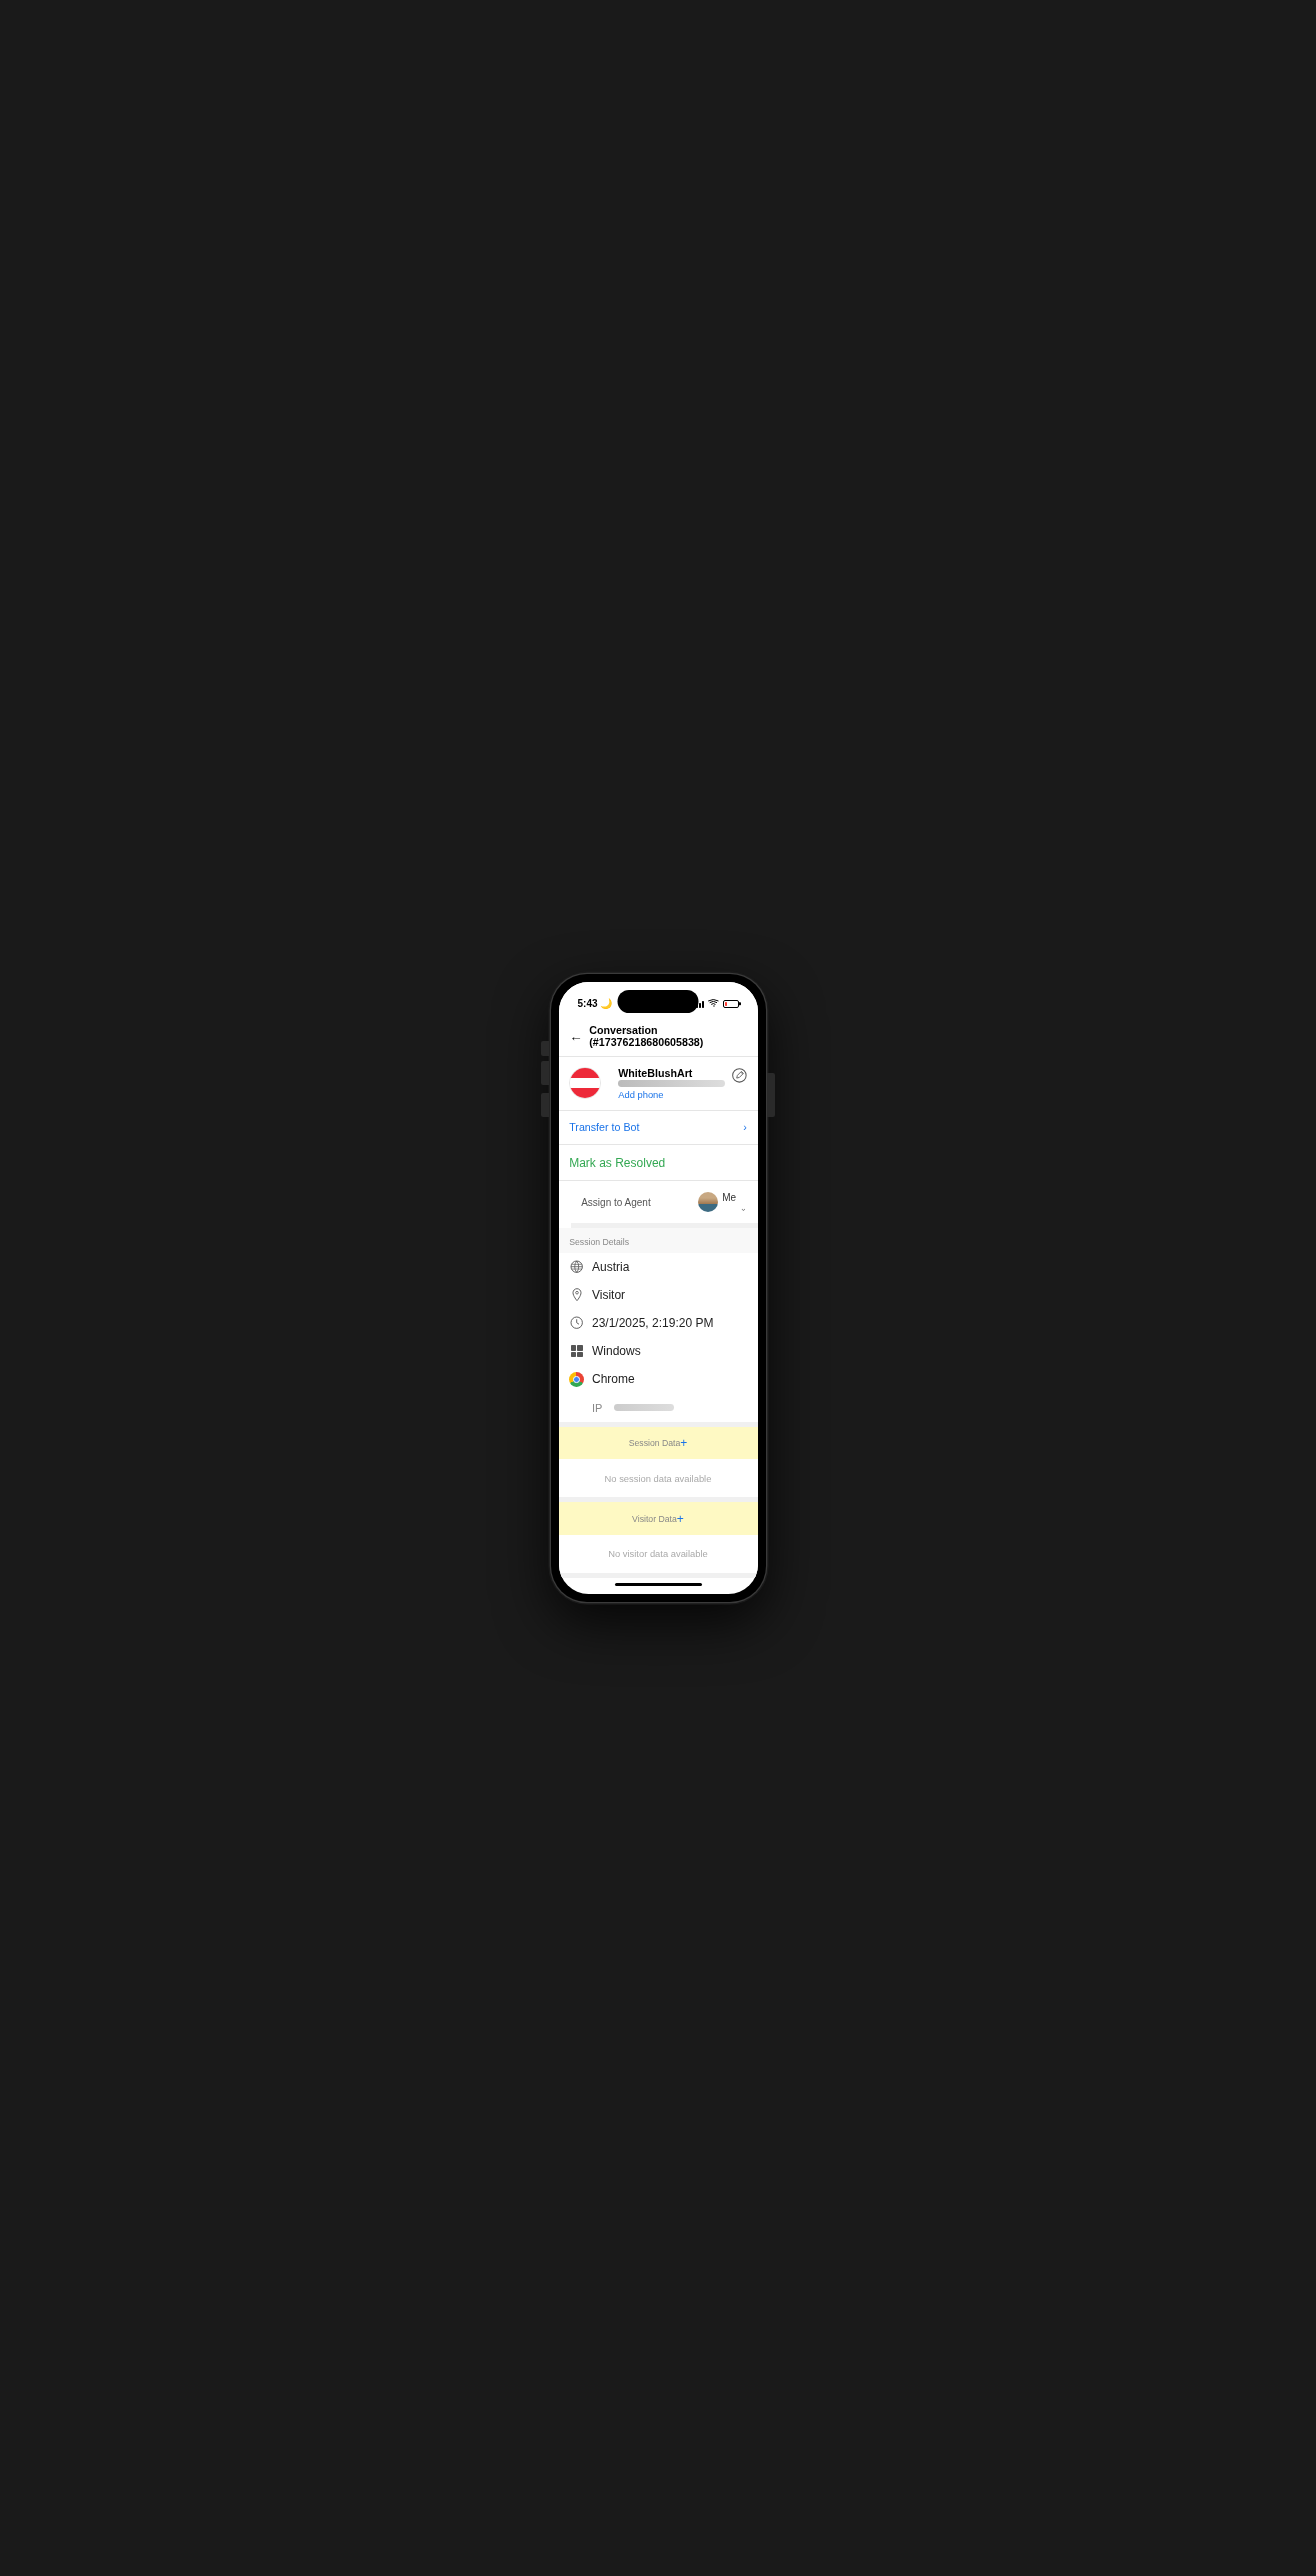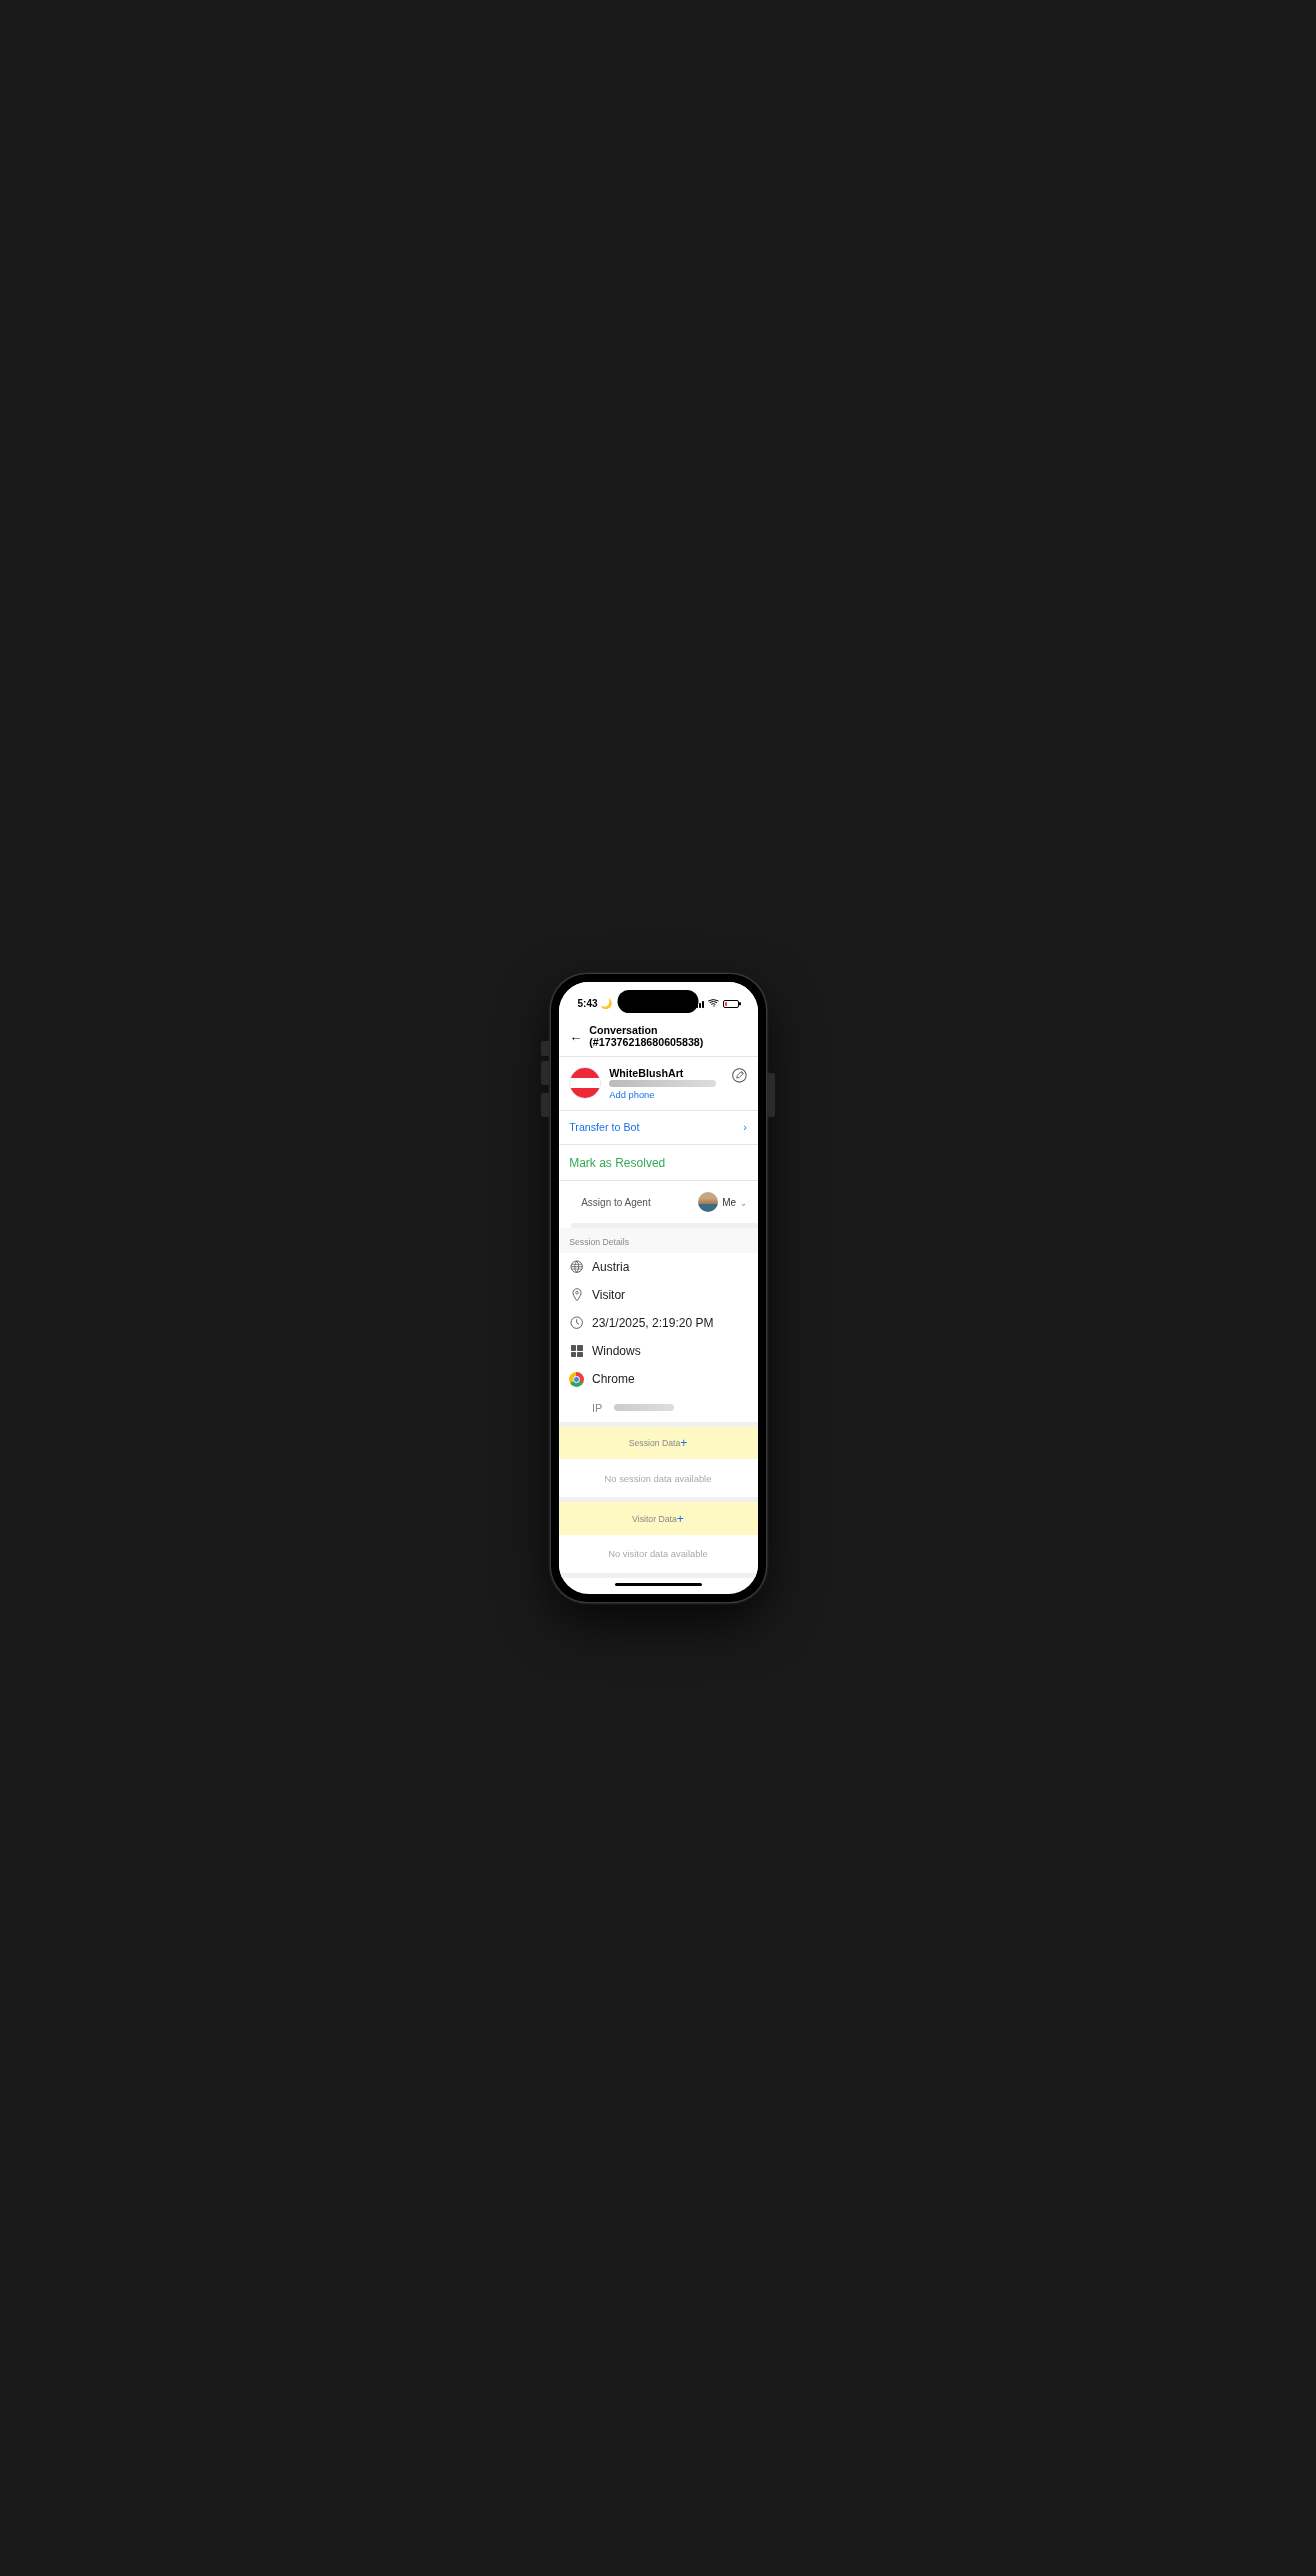--- a/index.html
+++ b/index.html
@@ -141,20 +141,21 @@
       color: #000;
     }
 
     
     .contact-section {
       display: flex;
       align-items: center;
       padding: 9.4px 10.7px;
       border-bottom: 0.7px solid #e5e5e5;
       position: relative;
+      gap: 9px;
     }
 
     .contact-avatar {
       width: 32px;
       height: 32px;
       border-radius: 50%;
       overflow: hidden;
       margin-right: 8px;
       flex-shrink: 0;
       position: relative;
@@ -263,21 +264,20 @@
     }
 
     .assign-label {
       font-size: 10px;
       color: #555;
       font-weight: 400;
     }
 
     .assign-agent-right {
       display: flex;
-      align-items: center;
       gap: 4px;
     }
 
     .agent-avatar {
       width: 20px;
       height: 20px;
       border-radius: 50%;
       background: linear-gradient(135deg, #5a8fa3 0%, #3d6b82 50%, #6b8fa3 100%);
       overflow: hidden;
       position: relative;

